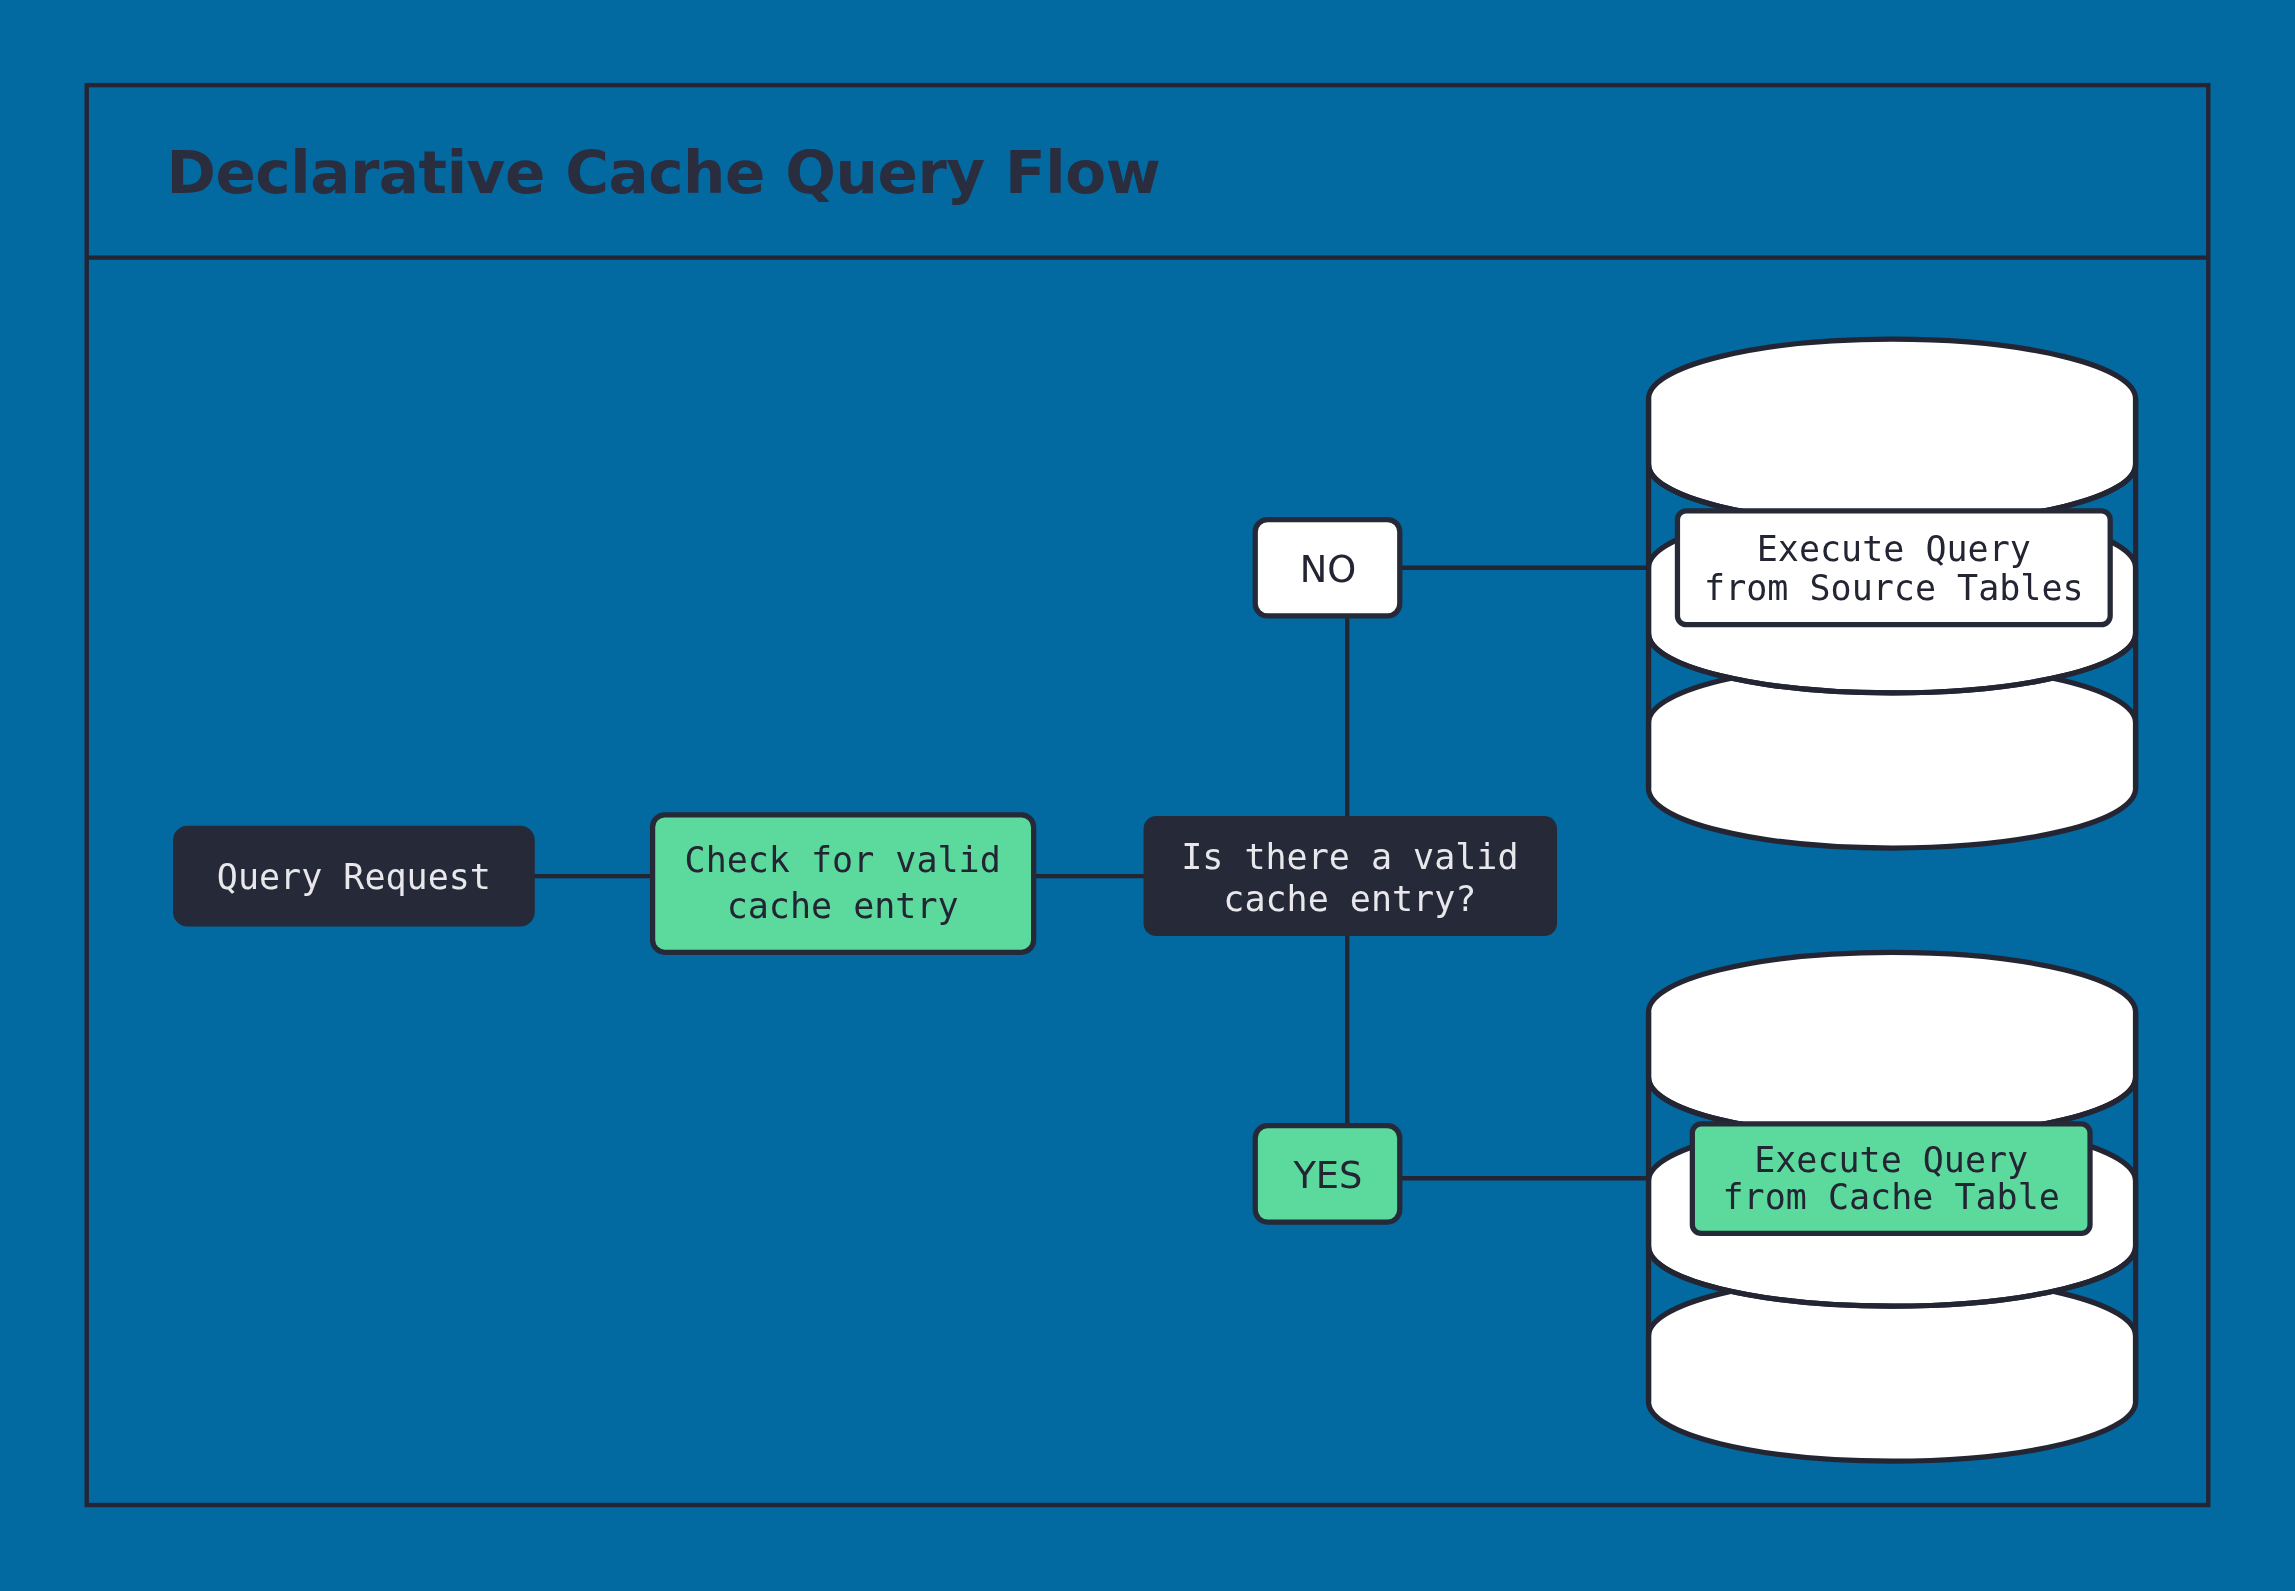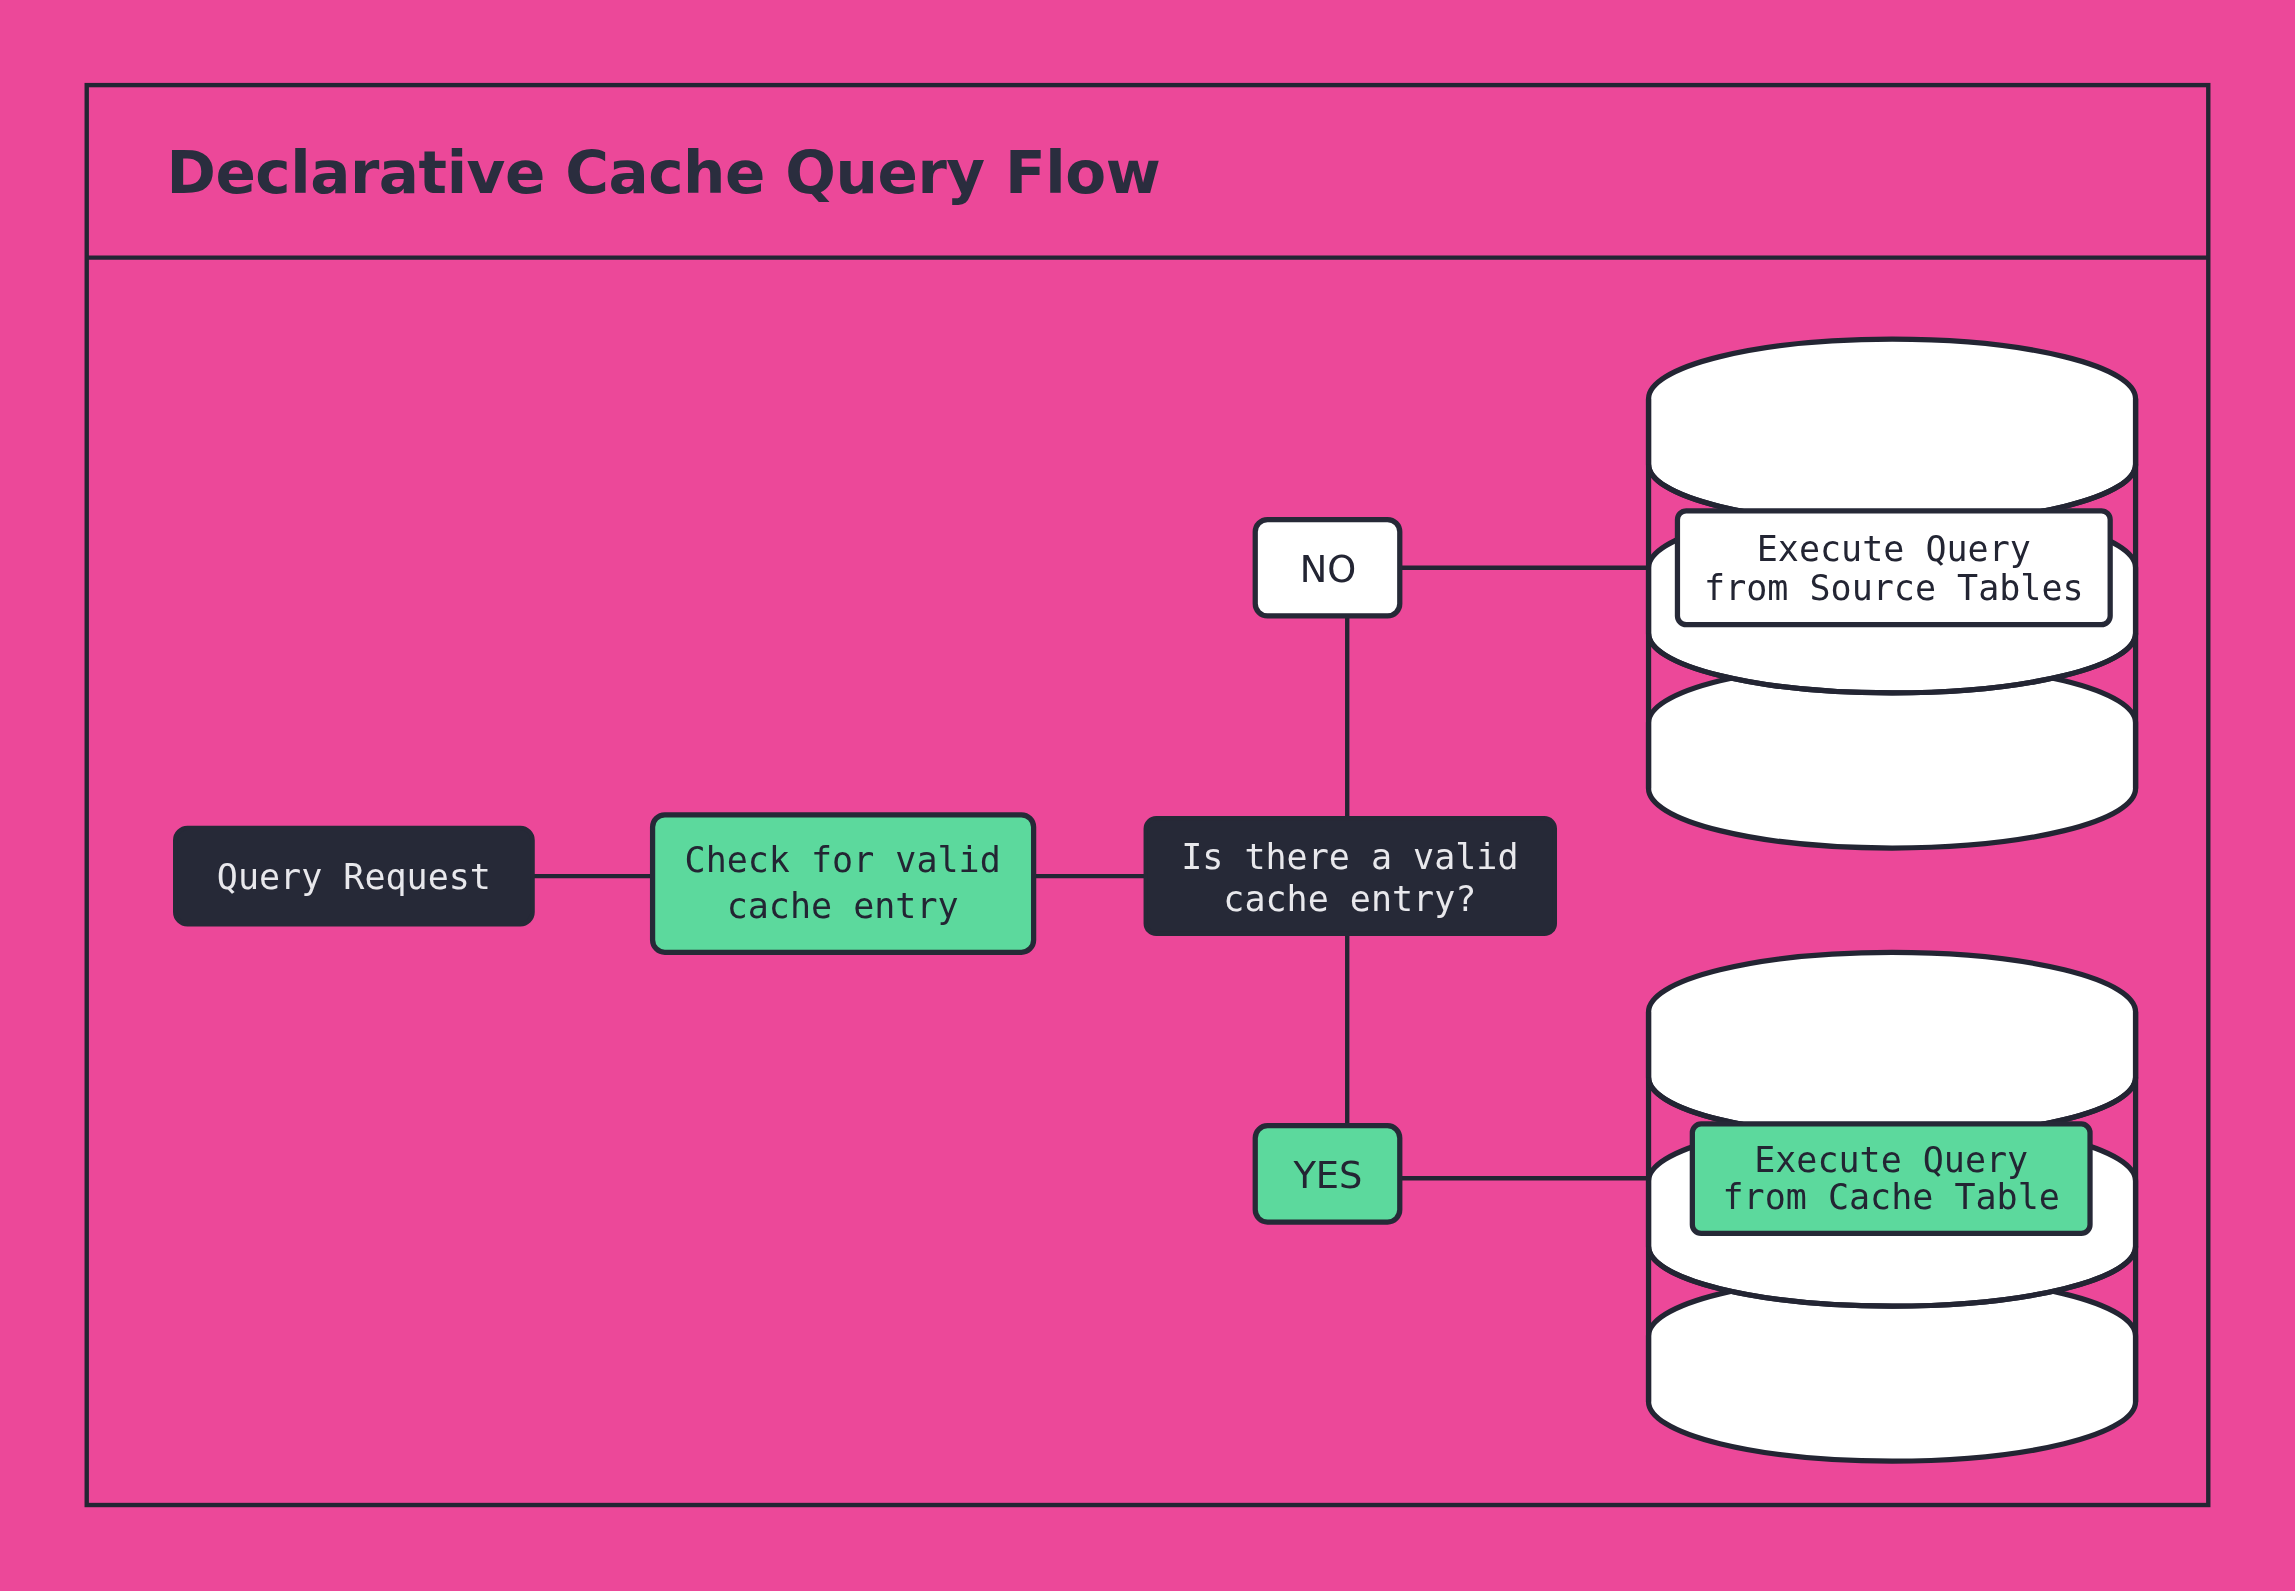--- a/index.html
+++ b/index.html
@@ -10,21 +10,21 @@
   body {
     width: 2295px;
     height: 1591px;
     font-family: "Liberation Sans", sans-serif;
     overflow: hidden;
   }
   #canvas {
     position: relative;
     width: 2295px;
     height: 1591px;
-    background: #ec4899;
+    background: #0369a1;
   }
   svg.diagram {
     position: absolute;
     top: 0;
     left: 0;
     width: 2295px;
     height: 1591px;
     display: block;
   }
   .frame-rect {

